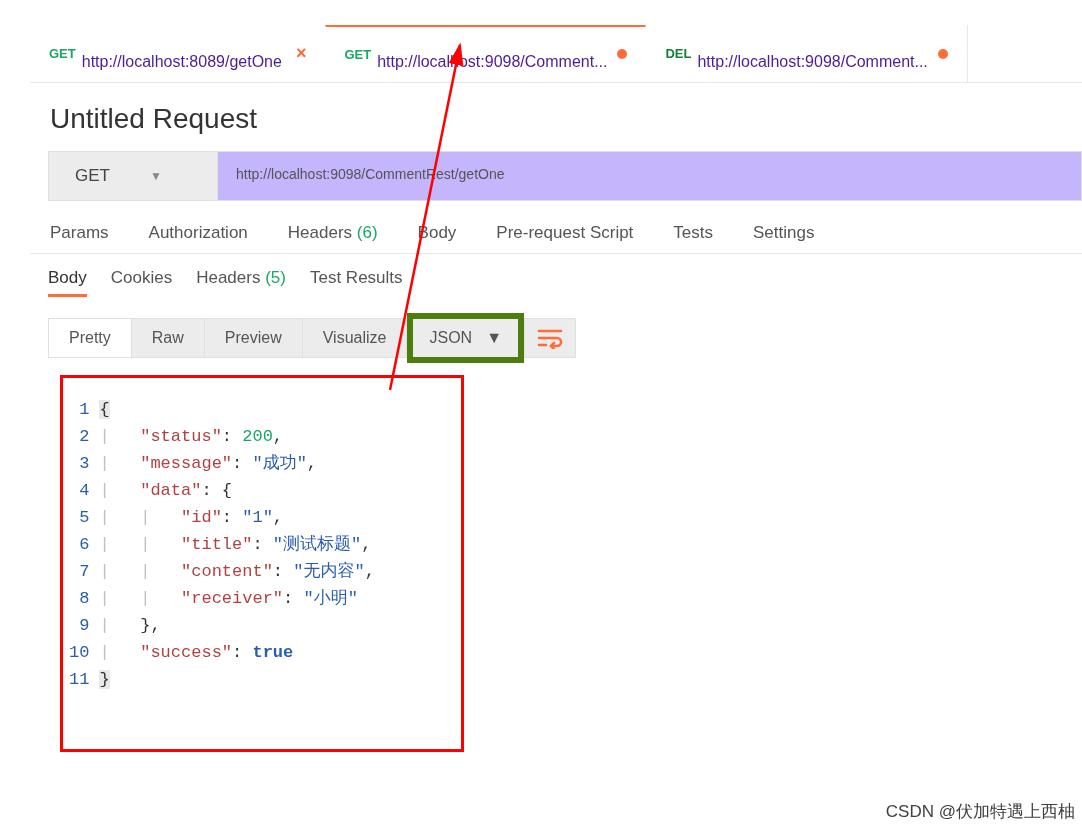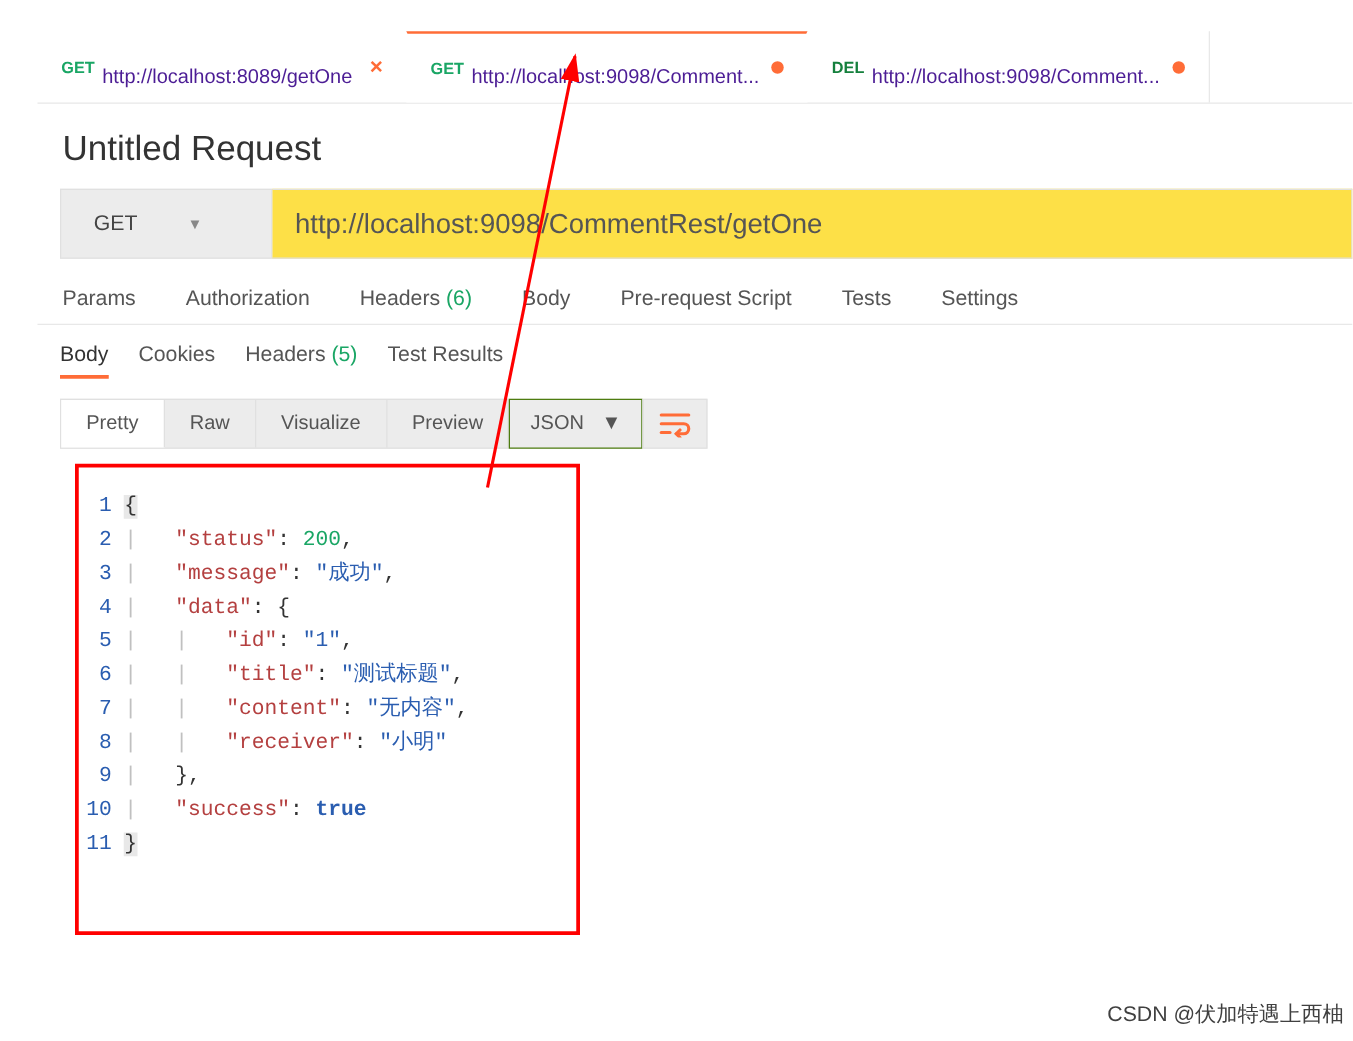--- a/index.html
+++ b/index.html
@@ -11,34 +11,34 @@
     .tab .method-get { color: #1aa665; font-weight: 700; font-size: 13px; }
     .tab .method-del { color: #15803d; font-weight: 700; font-size: 13px; }
     .tab .tab-label { color: #4c1d95; margin-top: 16px; }
     .tab .close-x { color: #ff6c37; font-weight: 700; font-size: 18px; margin-left: 8px; }
     .tab .dot { width: 10px; height: 10px; border-radius: 50%; background: #ff6c37; display: inline-block; margin-left: 4px; }
     .tabs-extra { border-left: 1px solid #e8e8e8; width: 28px; }
     .req-title { font-size: 28px; color: #333; padding: 20px 0 16px 20px; }
     .url-bar { display: flex; margin: 0 0 0 18px; }
     .method-select { background: #ececec; border: 1px solid #e0e0e0; padding: 14px 26px; display: flex; align-items: center; gap: 40px; font-size: 17px; color: #444; cursor: pointer; min-width: 170px; }
     .method-select .caret { color: #888; font-size: 12px; }
-    .url-input { flex: 1; background: #fde047; border: 1px solid #e0e0e0; border-left: none; padding: 14px 18px; font-size: 22px; color: #555; }
+    .url-input { flex: 1; background: #c4b5fd; border: 1px solid #e0e0e0; border-left: none; padding: 14px 18px; font-size: 14px; color: #555; }
     .req-tabs { display: flex; gap: 40px; padding: 22px 0 10px 20px; font-size: 17px; color: #555; border-bottom: 1px solid #e8e8e8; }
     .req-tab { cursor: pointer; }
     .req-tab .badge { color: #1aa665; }
     .resp-tabs { display: flex; gap: 24px; padding: 14px 0 8px 18px; font-size: 17px; color: #555; }
     .resp-tab { cursor: pointer; padding-bottom: 6px; }
     .resp-tab.active { color: #333; border-bottom: 3px solid #ff6c37; }
     .resp-tab .badge { color: #1aa665; }
     .view-row { display: flex; align-items: center; padding: 8px 0 0 18px; }
     .view-group { display: flex; background: #ececec; border: 1px solid #e0e0e0; }
     .view-btn { padding: 10px 20px; font-size: 16px; color: #555; cursor: pointer; border-right: 1px solid #e0e0e0; }
     .view-btn:last-child { border-right: none; }
     .view-btn.active { background: #fff; }
-    .json-select { background: #ececec; border: 1px solid #4d7c0f; padding: 10px 16px; display: flex; align-items: flex-end; gap: 14px; font-size: 16px; color: #555; cursor: pointer; }
+    .json-select { background: #ececec; border: 6px solid #4d7c0f; padding: 10px 16px; display: flex; align-items: flex-end; gap: 14px; font-size: 16px; color: #555; cursor: pointer; }
     .wrap-btn { background: #ececec; border: 1px solid #e0e0e0; padding: 8px 12px; cursor: pointer; }
     .wrap-btn svg { display: block; }
     .code-area { position: relative; border: 3px solid #ff0000; margin: 12px 0 0 30px; width: 404px; height: 377px; }
     .code-inner { display: flex; font-family: "Consolas", "Courier New", monospace; font-size: 17px; line-height: 27px; padding: 18px 0 0 0; }
     .gutter { text-align: right; color: #2a5db0; padding: 0 10px 0 6px; user-select: none; }
     .code { white-space: pre; }
     .guide { color: #c0c0c0; }
     .key { color: #b44040; }
     .num { color: #1aa665; }
     .str { color: #2a5db0; }
@@ -101,22 +101,22 @@
       <span>Headers</span>
       <span class="badge">(5)</span>
     </div>
     <div class="resp-tab">Test Results</div>
   </div>
 
   <div class="view-row">
     <div class="view-group">
       <div class="view-btn active">Pretty</div>
       <div class="view-btn">Raw</div>
+      <div class="view-btn">Preview</div>
       <div class="view-btn">Visualize</div>
-      <div class="view-btn">Preview</div>
     </div>
     <div class="json-select">
       <span>JSON</span>
       <span class="caret">▼</span>
     </div>
     <div class="wrap-btn">
       <svg width="26" height="22" viewBox="0 0 26 22">
         <g stroke="#ff6c37" stroke-width="2.5" fill="none" stroke-linecap="round">
           <line x1="2" y1="4" x2="24" y2="4"></line>
           <path d="M2 11 H20 A4 4 0 0 1 20 19 H14"></path>

